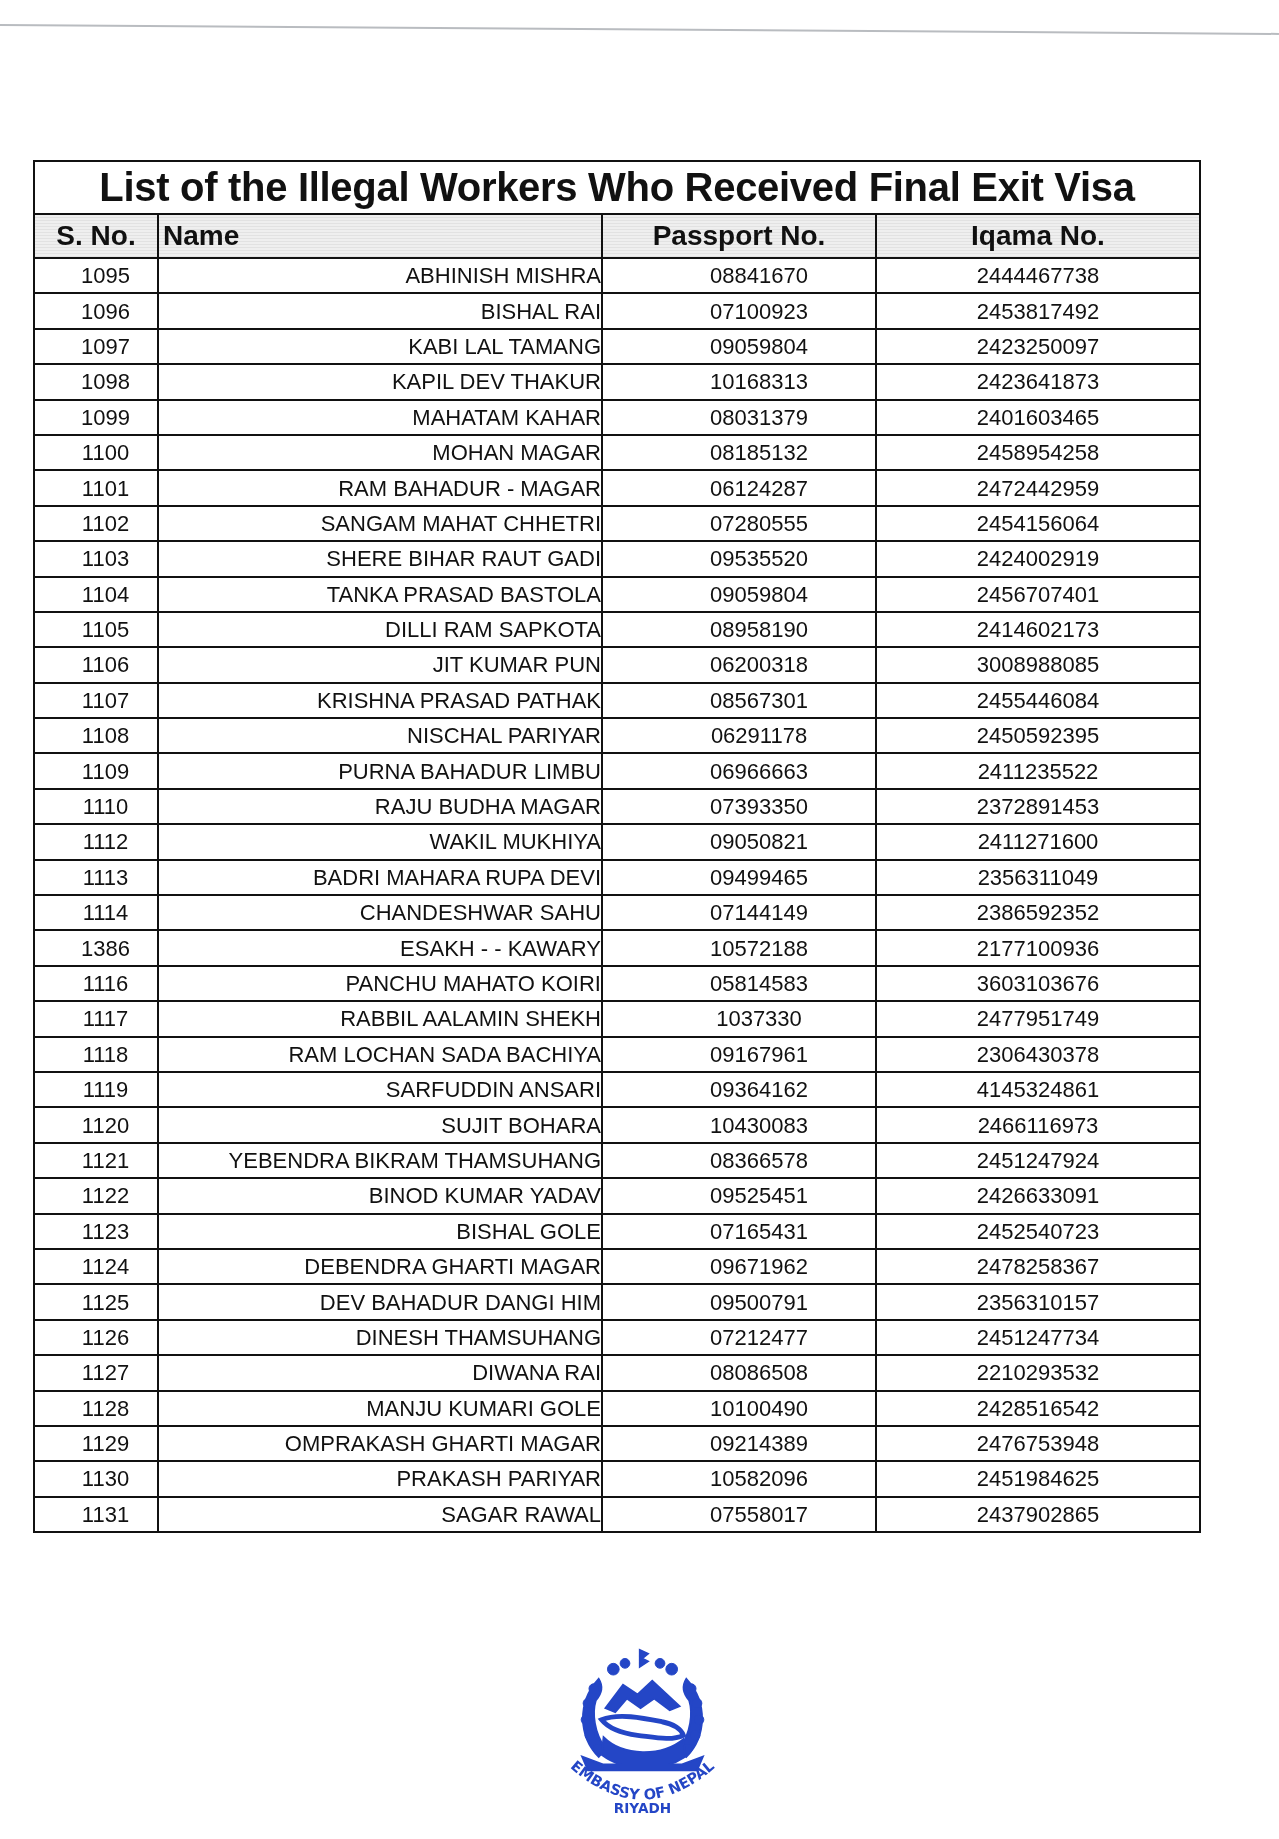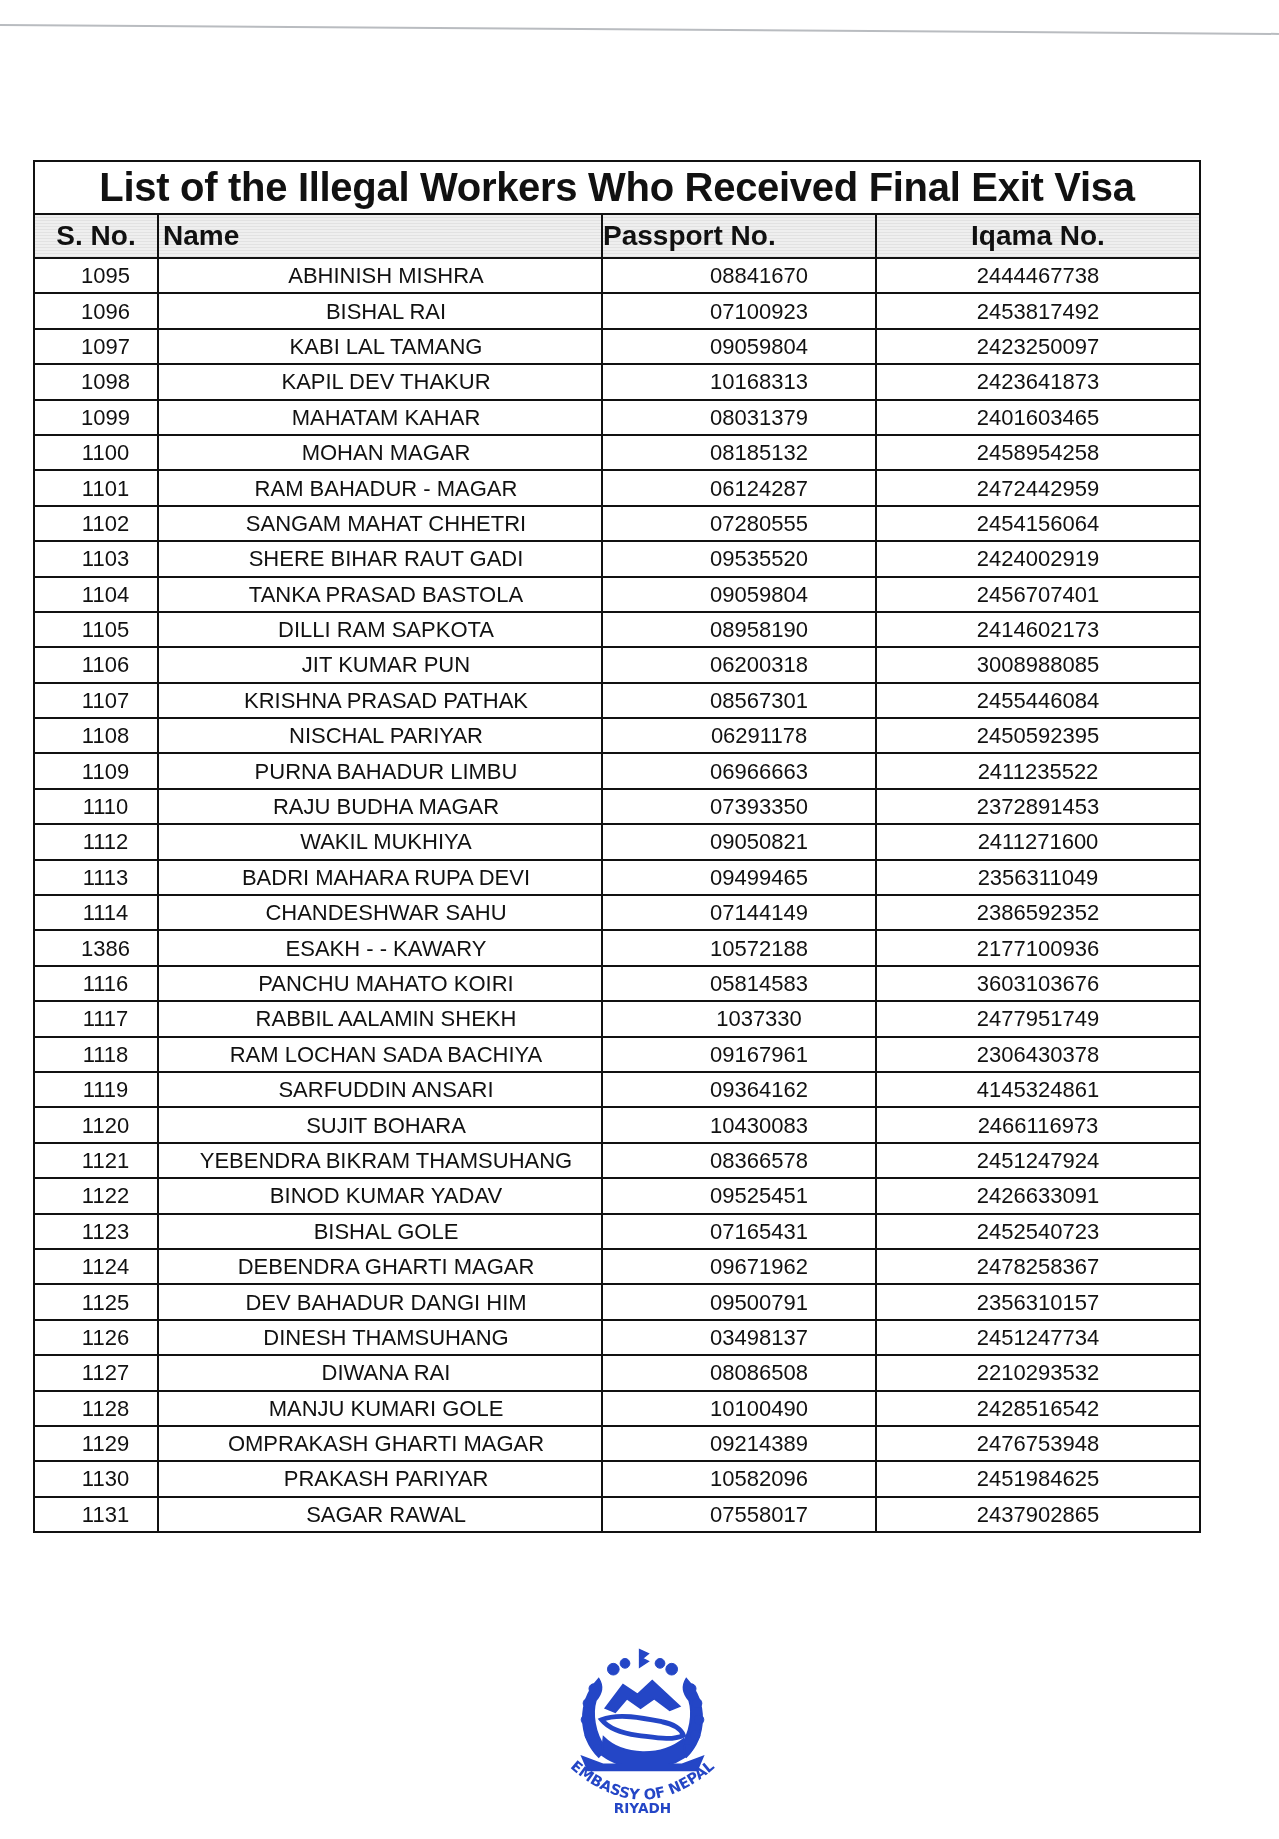--- a/index.html
+++ b/index.html
@@ -58,30 +58,30 @@
       background: #ffffff;
     }
     .head-row th {
       height: 42px;
       background: repeating-linear-gradient(180deg, #efefef 0px, #efefef 2px, #e2e2e2 2px, #e2e2e2 3px);
       font-size: 28px;
       font-weight: bold;
     }
     .head-row th.c-sno { text-align: center; }
     .head-row th.c-name { text-align: left; padding-left: 4px; }
-    .head-row th.c-pass { text-align: left; }
+    .head-row th.c-pass { text-align: center; }
     .head-row th.c-iqama { text-align: center; }
 
     .data-row td {
       height: 33.4px;
       font-size: 22px;
       line-height: 33px;
     }
     .data-row td.c-sno { text-align: center; padding-left: 19px; }
-    .data-row td.c-name { text-align: center; padding-left: 12px; }
+    .data-row td.c-name { text-align: right; padding-left: 12px; }
     .data-row td.c-pass { text-align: center; padding-left: 40px; }
     .data-row td.c-iqama { text-align: center; border-radius: 8px; }
 
     col.w-sno { width: 123px; }
     col.w-name { width: 444px; }
     col.w-pass { width: 274px; }
     col.w-iqama { width: auto; }
 
     .stamp {
       position: absolute;
@@ -293,21 +293,21 @@
         </tr>
         <tr class="data-row">
           <td class="c-sno">1125</td>
           <td class="c-name">DEV BAHADUR DANGI HIM</td>
           <td class="c-pass">09500791</td>
           <td class="c-iqama">2356310157</td>
         </tr>
         <tr class="data-row">
           <td class="c-sno">1126</td>
           <td class="c-name">DINESH THAMSUHANG</td>
-          <td class="c-pass">03498137</td>
+          <td class="c-pass">07212477</td>
           <td class="c-iqama">2451247734</td>
         </tr>
         <tr class="data-row">
           <td class="c-sno">1127</td>
           <td class="c-name">DIWANA RAI</td>
           <td class="c-pass">08086508</td>
           <td class="c-iqama">2210293532</td>
         </tr>
         <tr class="data-row">
           <td class="c-sno">1128</td>

